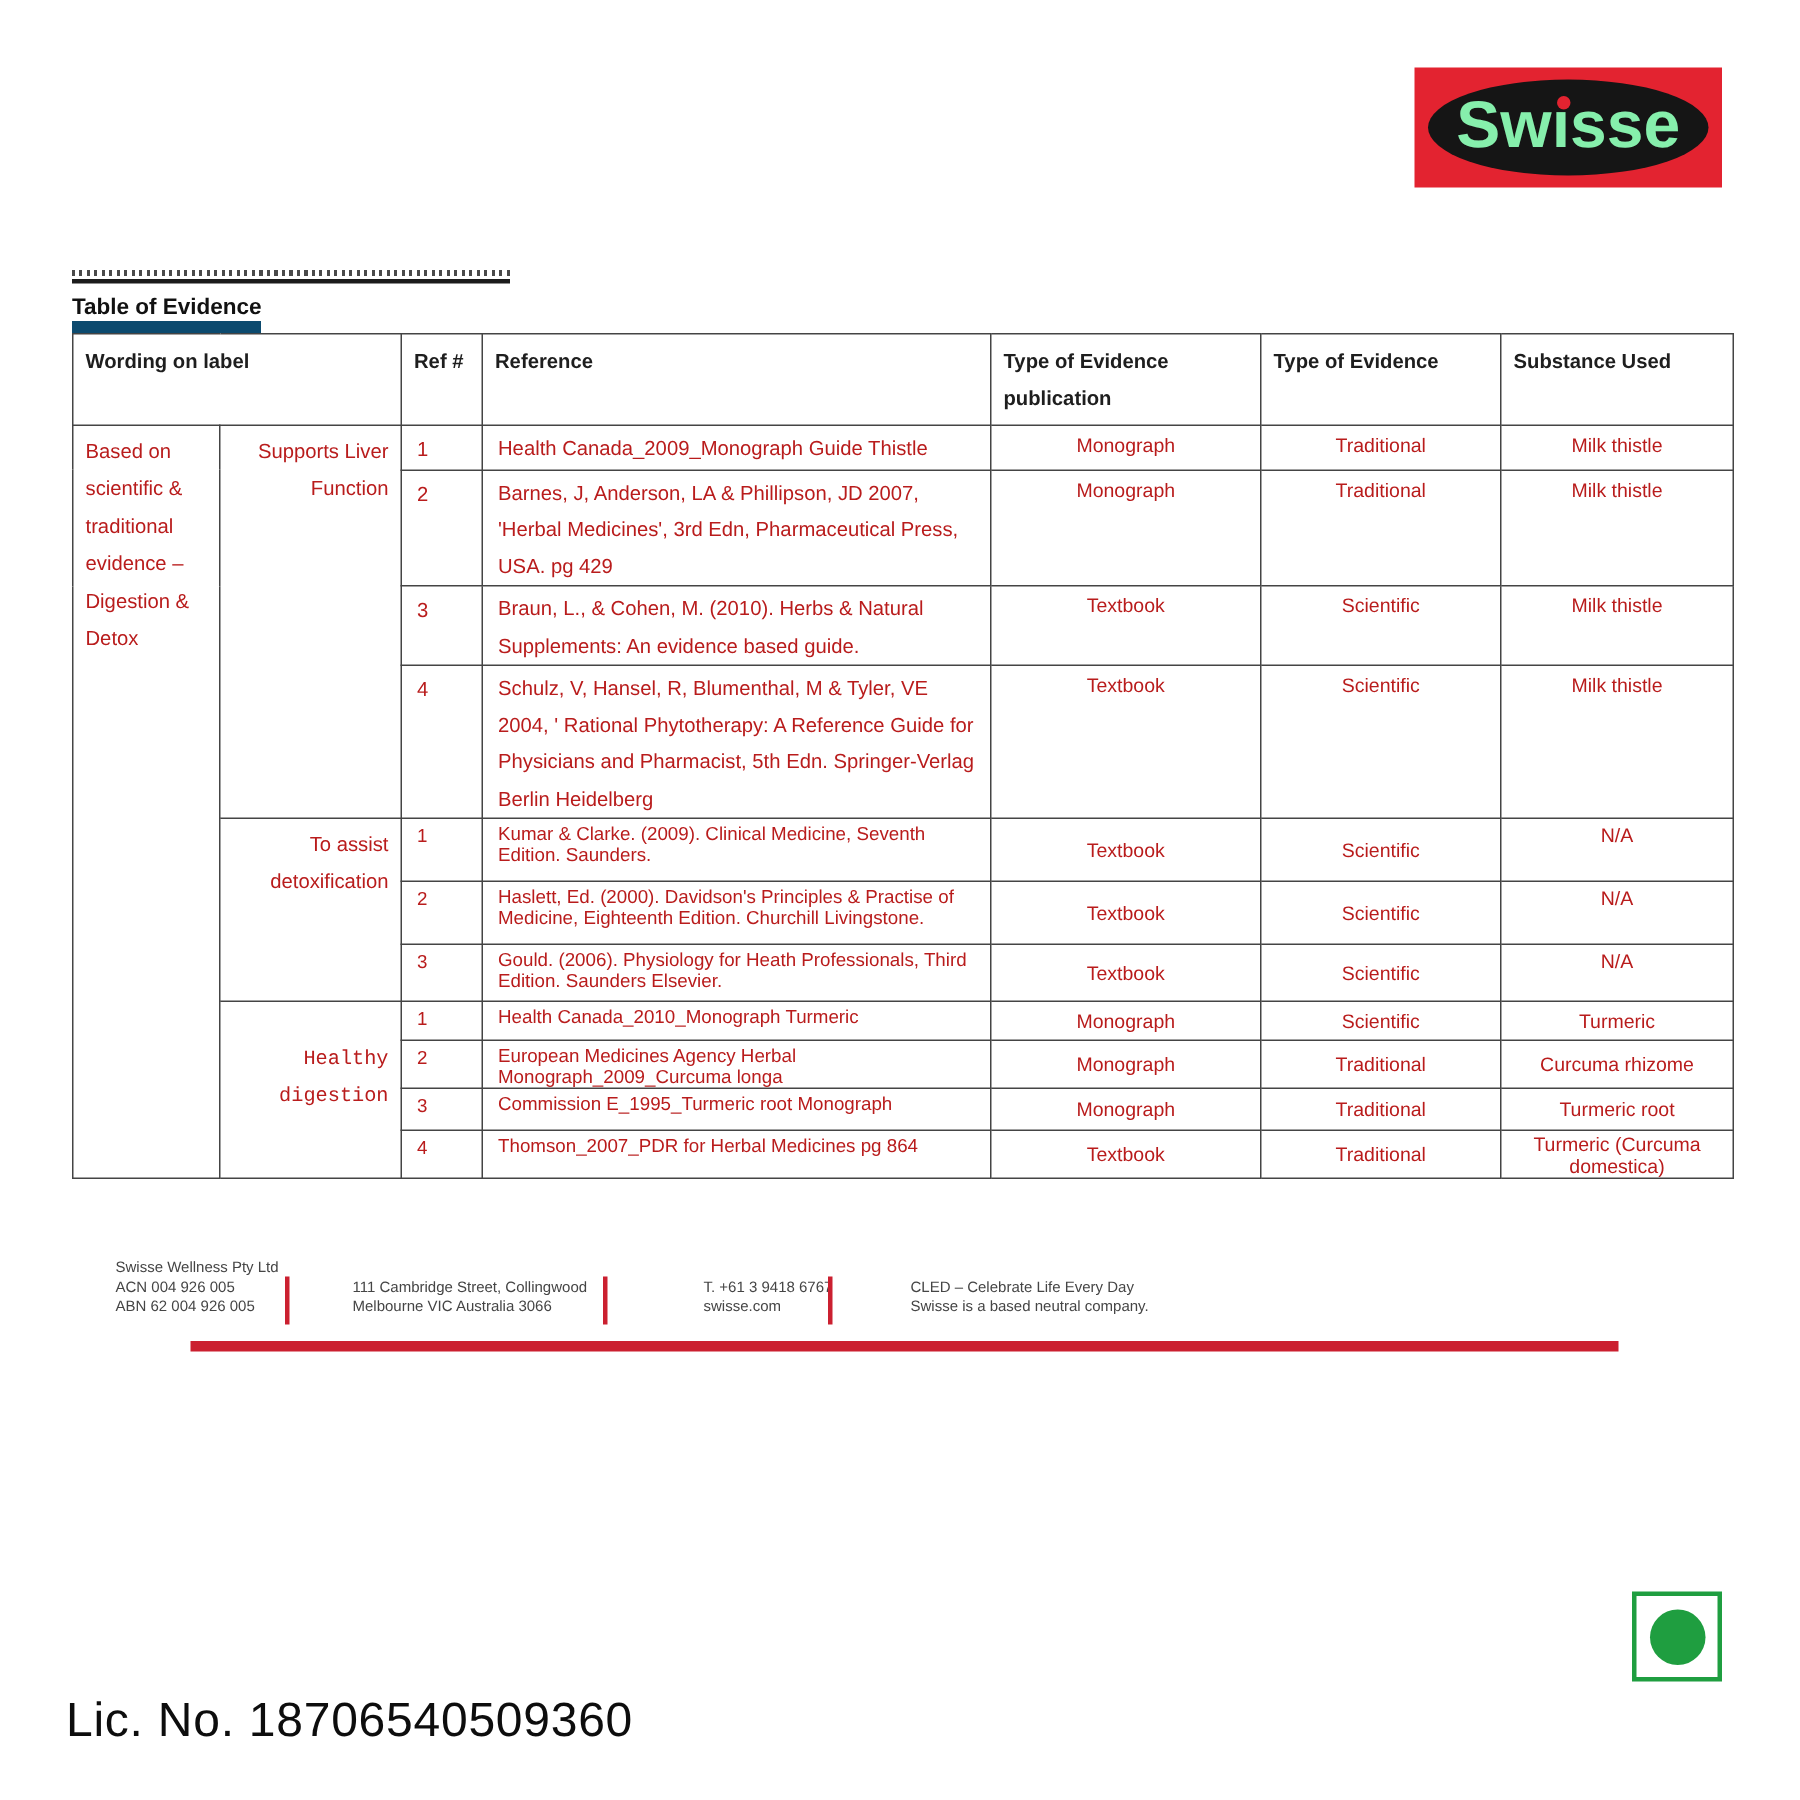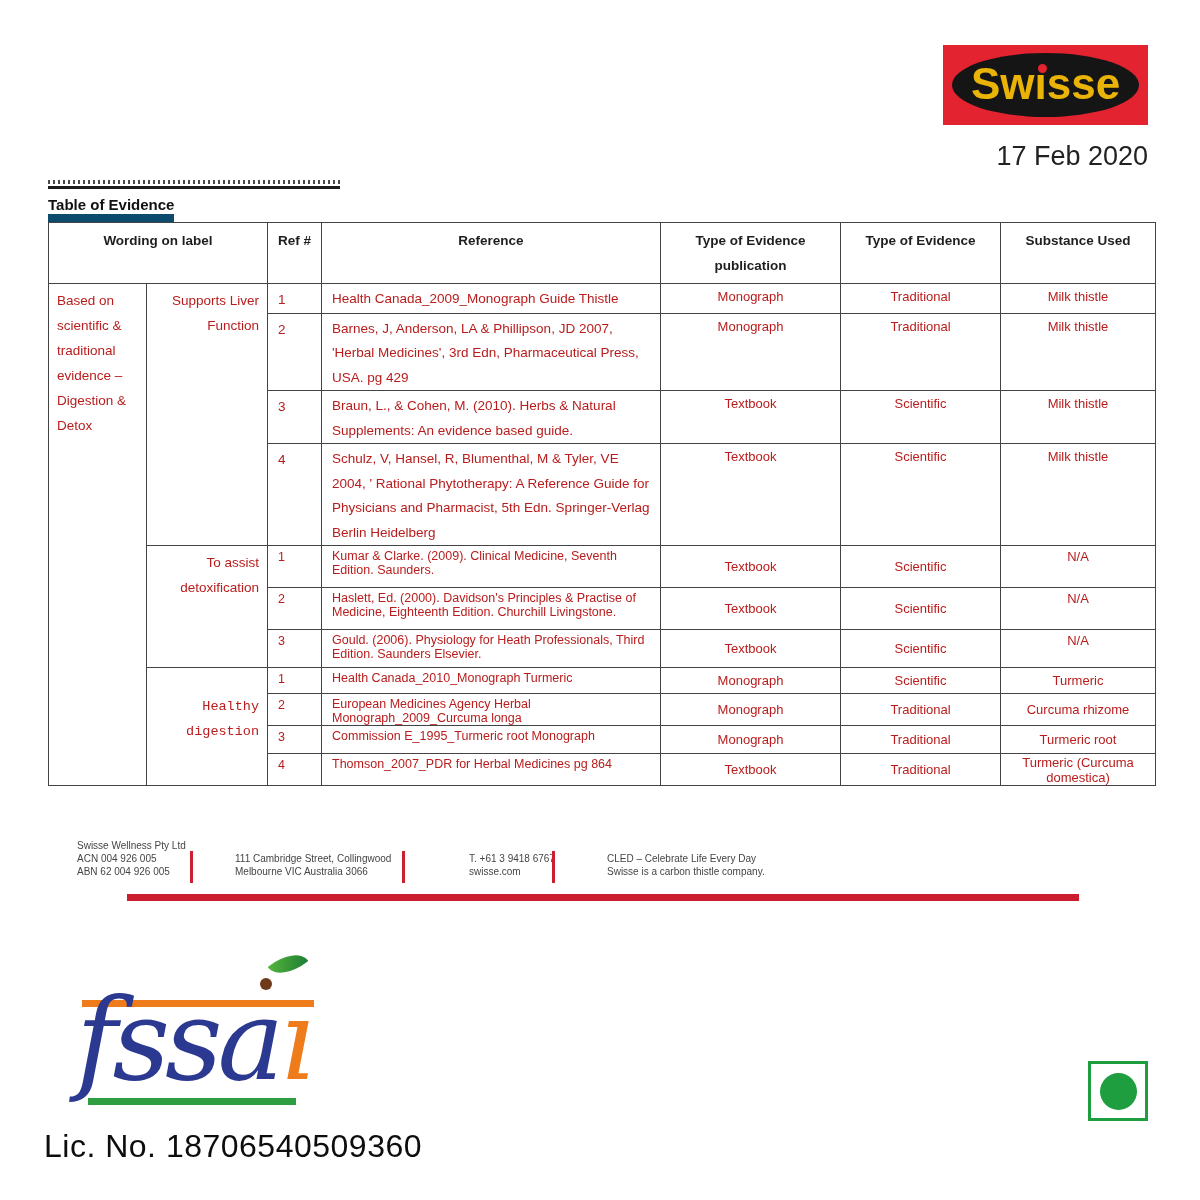--- a/index.html
+++ b/index.html
@@ -7,38 +7,38 @@
   .page {
     position:relative; width:1200px; height:1200px; background:#ffffff;
     font-family:"Liberation Sans","DejaVu Sans",sans-serif; color:#262626;
     overflow:hidden;
   }
 
   
   .swisse-logo { position:absolute; left:943px; top:45px; width:205px; height:80px; background:#e32330; }
   .swisse-oval { position:absolute; left:9px; top:8px; width:187px; height:64px; background:#151515; border-radius:50%;
     display:flex; align-items:center; justify-content:center; }
-  .swisse-brand { font-weight:700; font-size:44px; color:#eab308; letter-spacing:0; padding-bottom:3px; }
+  .swisse-brand { font-weight:700; font-size:44px; color:#86efac; letter-spacing:0; padding-bottom:3px; }
   .swisse-tittle { position:absolute; left:95px; top:19px; width:9px; height:9px; border-radius:50%; background:#e32330; }
 
   .doc-date { position:absolute; left:900px; top:141px; width:248px; text-align:right; font-size:27px; color:#222; }
 
   
   .redacted { position:absolute; left:48px; top:177px; width:292px; height:12px;
     border-bottom:3px solid #1c1c1c;
     background-image:repeating-linear-gradient(90deg,#4a4a4a 0 2px,transparent 2px 5px);
     background-repeat:no-repeat; background-size:100% 4px; background-position:0 3px;
     filter:blur(0.4px); }
   .doc-title { position:absolute; left:48px; top:196px; font-size:15px; font-weight:700; color:#111;
     border-bottom:8px solid #0c4a6e; padding-bottom:1px; }
 
   
   table.evidence { position:absolute; left:48px; top:222px; width:1107px; border-collapse:collapse; table-layout:fixed; }
   table.evidence th, table.evidence td { border:1px solid #444; }
-  table.evidence th { text-align:center; vertical-align:top; font-size:13.5px; font-weight:700; line-height:25px; padding:5px 8px; color:#1e1e1e; }
+  table.evidence th { text-align:left; vertical-align:top; font-size:13.5px; font-weight:700; line-height:25px; padding:5px 8px; color:#1e1e1e; }
   td { font-size:13px; color:#b91c1c; }
   td.w1 { vertical-align:top; font-size:13.5px; line-height:25px; padding:4px 8px; }
   td.w2 { vertical-align:top; font-size:13.5px; line-height:25px; padding:4px 8px;text-align:right; }
   td.w2.healthy { padding-top:26px;font-family:Liberation Mono, monospace; }
   td.ref { vertical-align:top; padding:4px 4px 0 10px; }
   td.rf  { vertical-align:top; padding:3px 10px 0 10px; }
   tr.sa td.ref, tr.sa td.rf { font-size:13.5px; line-height:24.5px; }
   tr.sb td.ref, tr.sb td.rf, tr.sc td.ref, tr.sc td.rf { font-size:12.5px; line-height:14px; }
   td.c { text-align:center; }
   tr.sa td.c { vertical-align:top; padding-top:5px; }
@@ -80,21 +80,20 @@
 
 <div class="page">
 
   <div class="swisse-logo">
     <div class="swisse-oval">
       <span class="swisse-brand"><span>Sw</span><span>ı</span><span>sse</span></span>
     </div>
     <span class="swisse-tittle"></span>
   </div>
 
-  <div class="doc-date">17 Feb 2020</div>
 
   <div class="redacted"></div>
   <div class="doc-title">Table of Evidence</div>
 
   <table class="evidence">
     <colgroup>
       <col style="width:98px">
         <col style="width:121px">
         <col style="width:54px">
         <col style="width:339px">
@@ -209,31 +208,24 @@
     <div>Melbourne VIC Australia 3066</div>
   </div>
   <div class="vdiv vdiv2"></div>
   <div class="foot foot-contact">
     <div>T. +61 3 9418 6767</div>
     <div>swisse.com</div>
   </div>
   <div class="vdiv vdiv3"></div>
   <div class="foot foot-tagline">
     <div>CLED – Celebrate Life Every Day</div>
-    <div>Swisse is a carbon thistle company.</div>
+    <div>Swisse is a based neutral company.</div>
   </div>
   <div class="redline"></div>
 
-  <div class="fssai">
-    <div class="fssai-bar-orange"></div>
-    <div class="fssai-leaf"></div>
-    <div class="fssai-dot"></div>
-    <div class="fssai-text"><span>fssa</span><span class="orange">ı</span></div>
-    <div class="fssai-bar-green"></div>
-  </div>
 
   <div class="veg">
     <div class="veg-dot"></div>
   </div>
 
   <div class="lic">Lic. No. 18706540509360</div>
 
 </div>
 
 </body></html>

